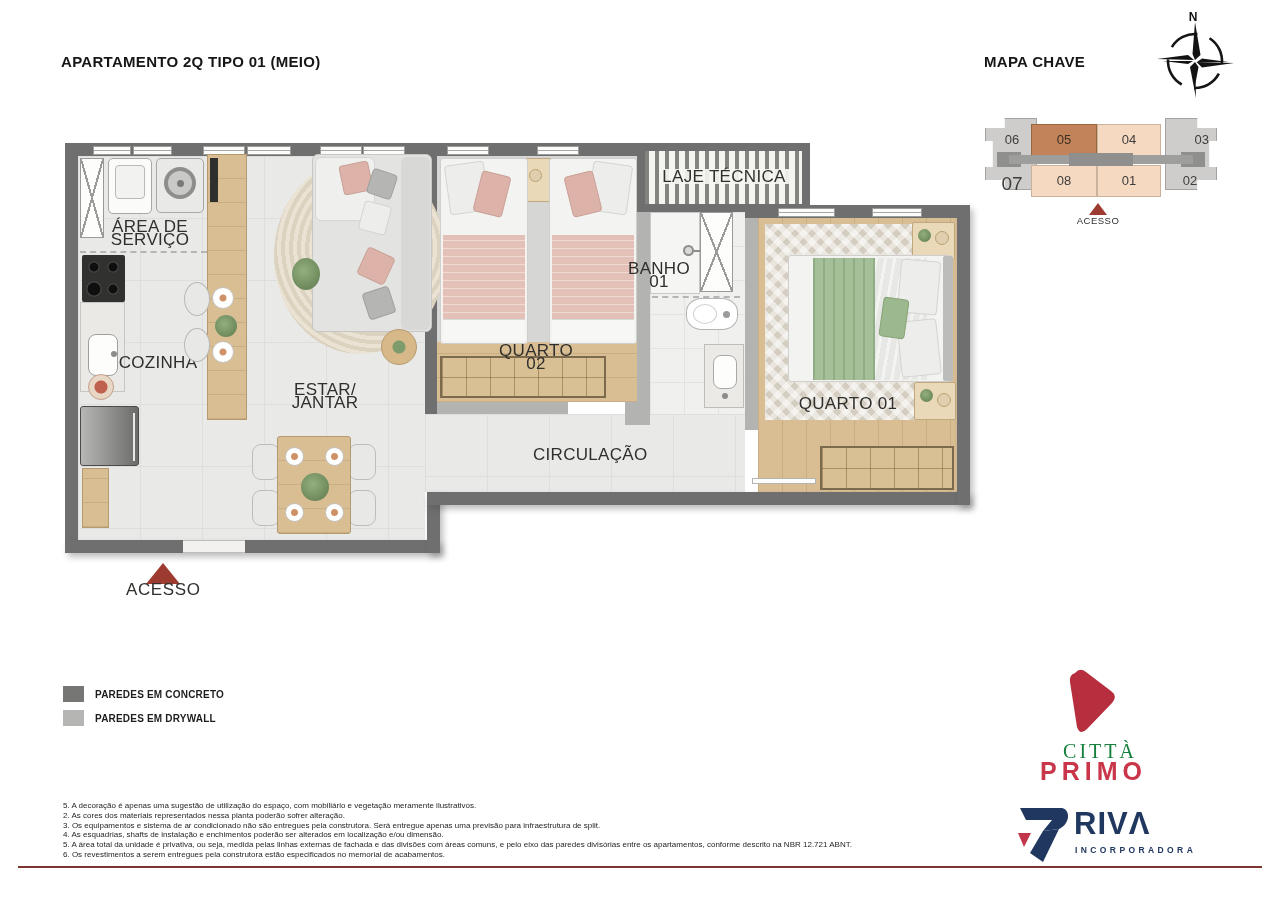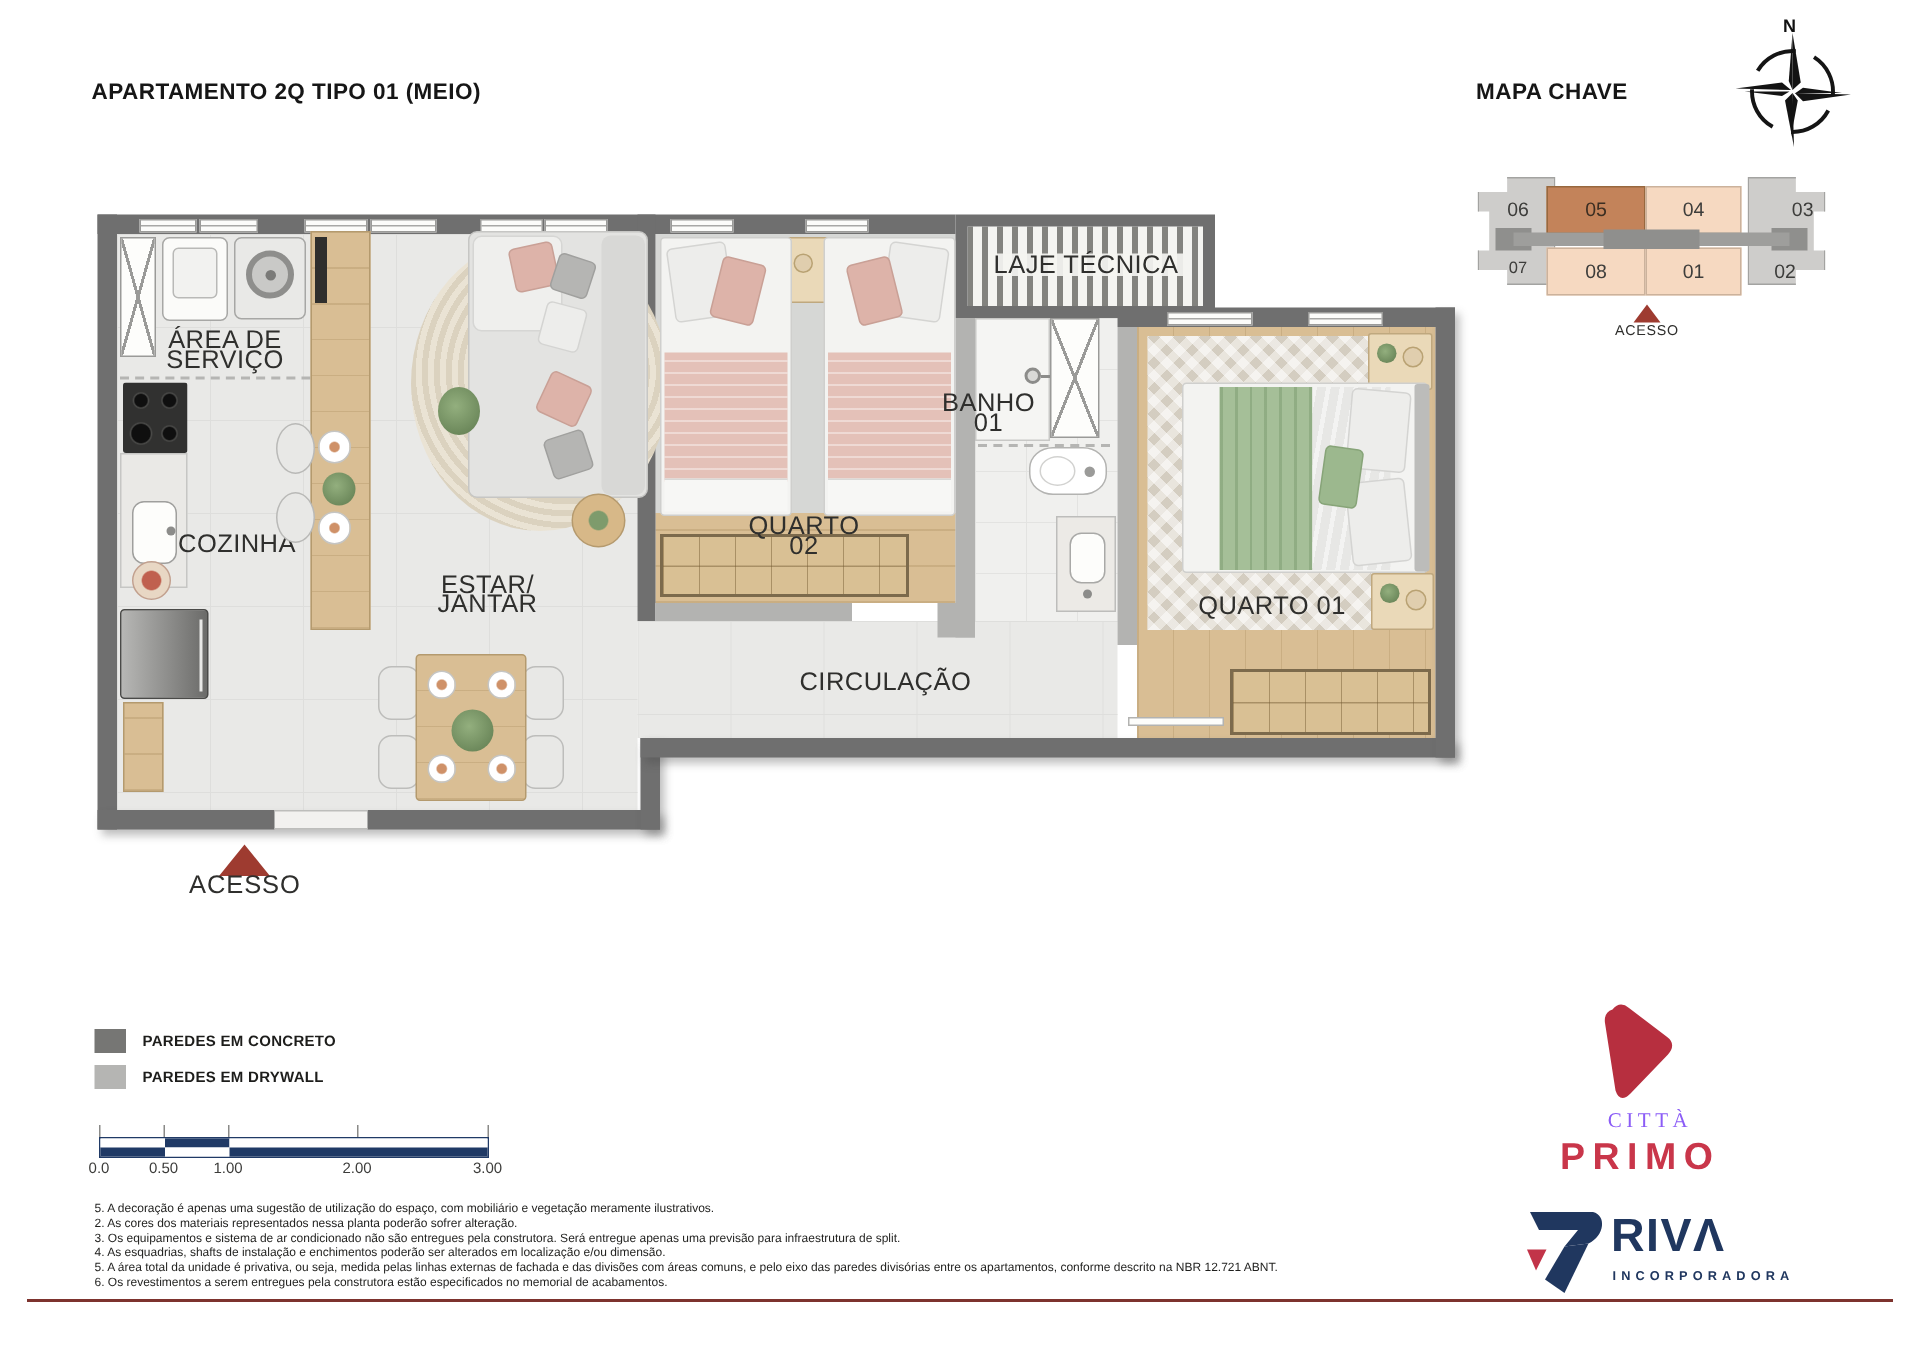--- a/index.html
+++ b/index.html
@@ -66,21 +66,21 @@
   
   .legend-label{position:absolute;font-size:10px;font-weight:bold;color:#1d1d1b;letter-spacing:.2px}
   .tick{position:absolute;top:0;width:1px;height:8px;background:#8a8a88}
   .seg{position:absolute;height:6px}
   .navy{background:#203a66}
   .white{background:#ffffff}
   .ticklabel{position:absolute;top:24px;width:30px;font-size:10px;color:#3c3c3a;text-align:center}
   .note-line{font-size:8px;line-height:9.8px;color:#1f1f1d}
   
   .citta-line1{position:absolute;width:120px;text-align:center;font-family:"Liberation Serif",serif;
-    font-size:14px;letter-spacing:3px;color:#8b5cf6}
+    font-size:20px;letter-spacing:3px;color:#15803d}
   .citta-line2{position:absolute;width:120px;text-align:left;font-weight:bold;
     font-size:25px;letter-spacing:5px;color:#c9364a}
   .riva-name{position:absolute;font-weight:bold;font-size:31px;letter-spacing:1px;color:#20375f}
   .riva-sub{position:absolute;font-size:8.5px;font-weight:bold;letter-spacing:3.4px;color:#20375f}
 </style>
 </head>
 <body>
 
 <div id="canvas">
 
@@ -116,21 +116,21 @@
     <div class="a" style="left:46px;top:49px;width:66px;height:32px;background:#f6d9c1;border:1px solid #cbb29c"></div>
     <div class="a" style="left:112px;top:49px;width:64px;height:32px;background:#f6d9c1;border:1px solid #cbb29c"></div>
     <div class="a" style="left:12px;top:36px;width:24px;height:15px;background:#8f8f8d"></div>
     <div class="a" style="left:196px;top:36px;width:24px;height:15px;background:#8f8f8d"></div>
     <div class="a" style="left:24px;top:39px;width:184px;height:9px;background:#9e9e9c"></div>
     <div class="a" style="left:84px;top:37px;width:64px;height:13px;background:#8f8f8d"></div>
     <div class="a" style="left:8px;top:16px;width:38px;font-size:13px;text-align:center;color:#3d3d3b">06</div>
     <div class="a" style="left:46px;top:16px;width:66px;font-size:13px;text-align:center;color:#3b2e22">05</div>
     <div class="a" style="left:112px;top:16px;width:64px;font-size:13px;text-align:center;color:#3d3d3b">04</div>
     <div class="a" style="left:186px;top:16px;width:38px;font-size:13px;text-align:right;color:#3d3d3b">03</div>
-    <div class="a" style="left:8px;top:57px;width:38px;font-size:11px;text-align:center;color:#3d3d3b">07</div>
+    <div class="a" style="left:8px;top:57px;width:38px;font-size:19px;text-align:center;color:#3d3d3b">07</div>
     <div class="a" style="left:46px;top:57px;width:66px;font-size:13px;text-align:center;color:#3d3d3b">08</div>
     <div class="a" style="left:112px;top:57px;width:64px;font-size:13px;text-align:center;color:#3d3d3b">01</div>
     <div class="a" style="left:186px;top:57px;width:38px;font-size:13px;text-align:center;color:#3d3d3b">02</div>
     <div class="tri-up a" style="left:104px;top:84px;border-left-width:9px;border-right-width:9px;border-bottom:12px solid #9e3b30"></div>
     <div class="a" style="left:77px;top:99px;width:72px;font-size:9.5px;text-align:center;letter-spacing:.5px;color:#2f2f2d">ACESSO</div>
   </div>
 
   <div class="a" style="left:0;top:0;width:1280px;height:905px">
 
     <div class="a tile" style="left:78px;top:156px;width:347px;height:384px"></div>
@@ -298,40 +298,20 @@
 
     <div class="tri-up a" style="left:146px;top:560px;border-left-width:17px;border-right-width:17px;border-bottom:21px solid #9e3b30"></div>
     <div class="lbl" style="left:126px;top:583px;width:72px;letter-spacing:.6px">ACESSO</div>
   </div>
 
   <div class="a" style="left:63px;top:686px;width:21px;height:16px;background:#767674"></div>
   <div class="legend-label" style="left:95px;top:689px">PAREDES EM CONCRETO</div>
   <div class="a" style="left:63px;top:710px;width:21px;height:16px;background:#b5b5b3"></div>
   <div class="legend-label" style="left:95px;top:713px">PAREDES EM DRYWALL</div>
 
-  <div class="a" style="left:66px;top:750px;width:262px;height:36px">
-    <div class="tick" style="left:0"></div>
-      <div class="tick" style="left:43px"></div>
-    <div class="tick" style="left:86px"></div>
-      <div class="tick" style="left:172px"></div>
-    <div class="tick" style="left:259px"></div>
-    <div class="a" style="left:0;top:8px;width:260px;height:14px;border:1px solid #203a66">
-      <div class="seg white" style="left:0;top:0;width:43px"></div>
-      <div class="seg navy" style="left:43px;top:0;width:43px"></div>
-      <div class="seg white" style="left:86px;top:0;width:172px"></div>
-      <div class="seg navy" style="left:0;top:6px;width:43px"></div>
-      <div class="seg white" style="left:43px;top:6px;width:43px"></div>
-      <div class="seg navy" style="left:86px;top:6px;width:172px"></div>
-    </div>
-    <div class="ticklabel" style="left:-15px">0.0</div>
-    <div class="ticklabel" style="left:28px">0.50</div>
-    <div class="ticklabel" style="left:71px">1.00</div>
-    <div class="ticklabel" style="left:157px">2.00</div>
-    <div class="ticklabel" style="left:244px">3.00</div>
-  </div>
 
   <div class="a" style="left:63px;top:801px;width:1200px">
     <div class="note-line">5. A decoração é apenas uma sugestão de utilização do espaço, com mobiliário e vegetação meramente ilustrativos.</div>
     <div class="note-line">2. As cores dos materiais representados nessa planta poderão sofrer alteração.</div>
     <div class="note-line">3. Os equipamentos e sistema de ar condicionado não são entregues pela construtora. Será entregue apenas uma previsão para infraestrutura de split.</div>
     <div class="note-line">4. As esquadrias, shafts de instalação e enchimentos poderão ser alterados em localização e/ou dimensão.</div>
     <div class="note-line">5. A área total da unidade é privativa, ou seja, medida pelas linhas externas de fachada e das divisões com áreas comuns, e pelo eixo das paredes divisórias entre os apartamentos, conforme descrito na NBR 12.721 ABNT.</div>
     <div class="note-line">6. Os revestimentos a serem entregues pela construtora estão especificados no memorial de acabamentos.</div>
   </div>
 

